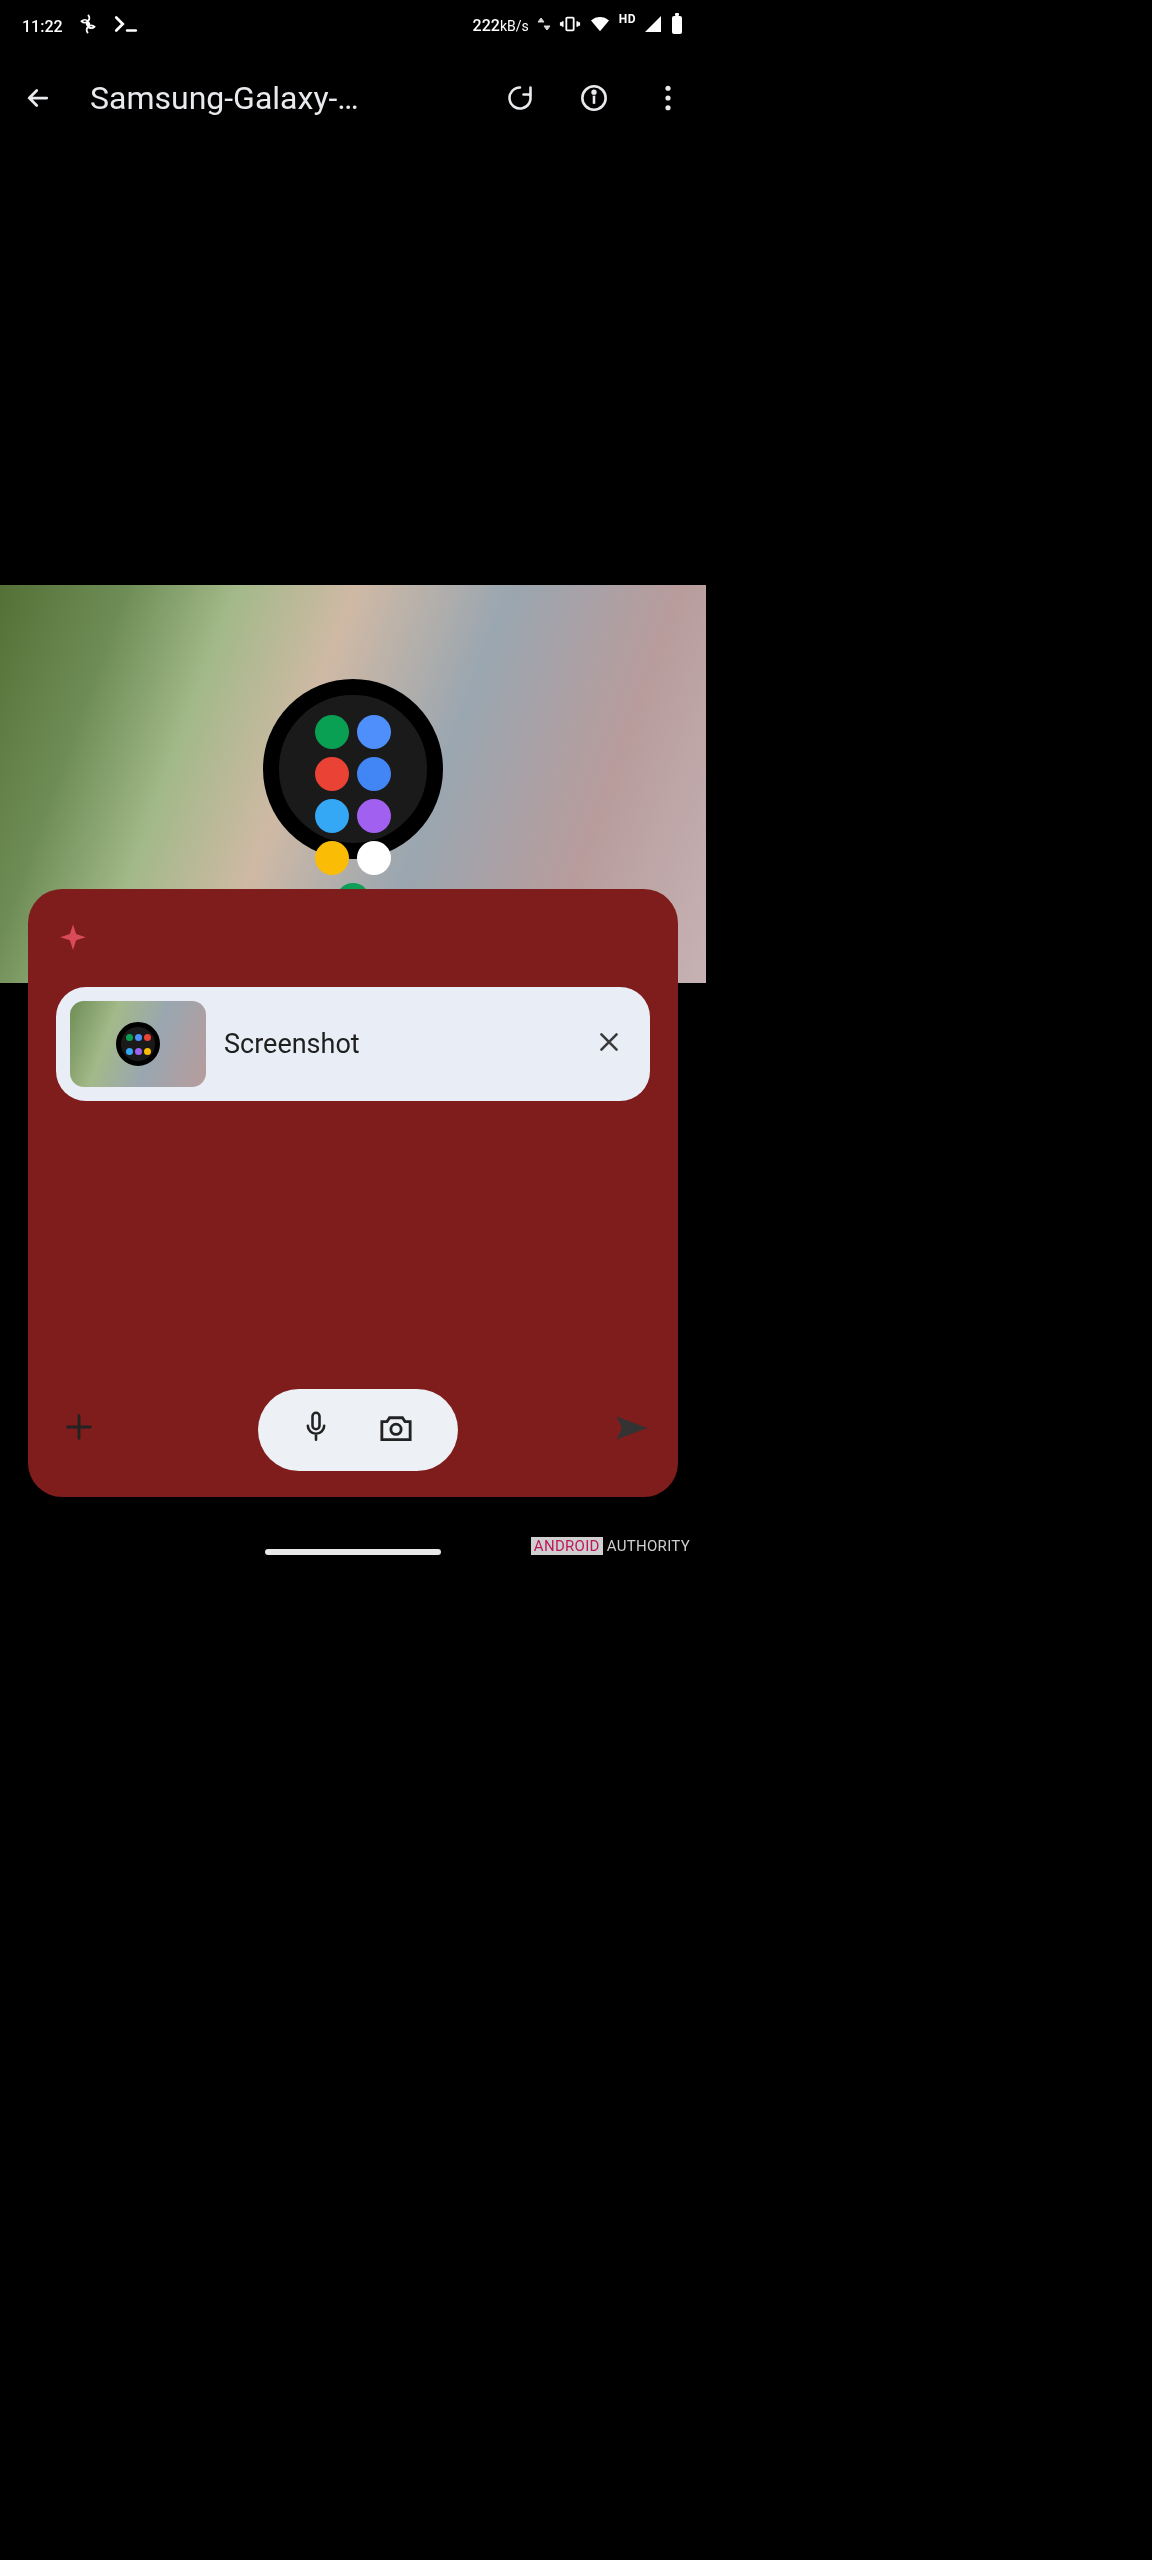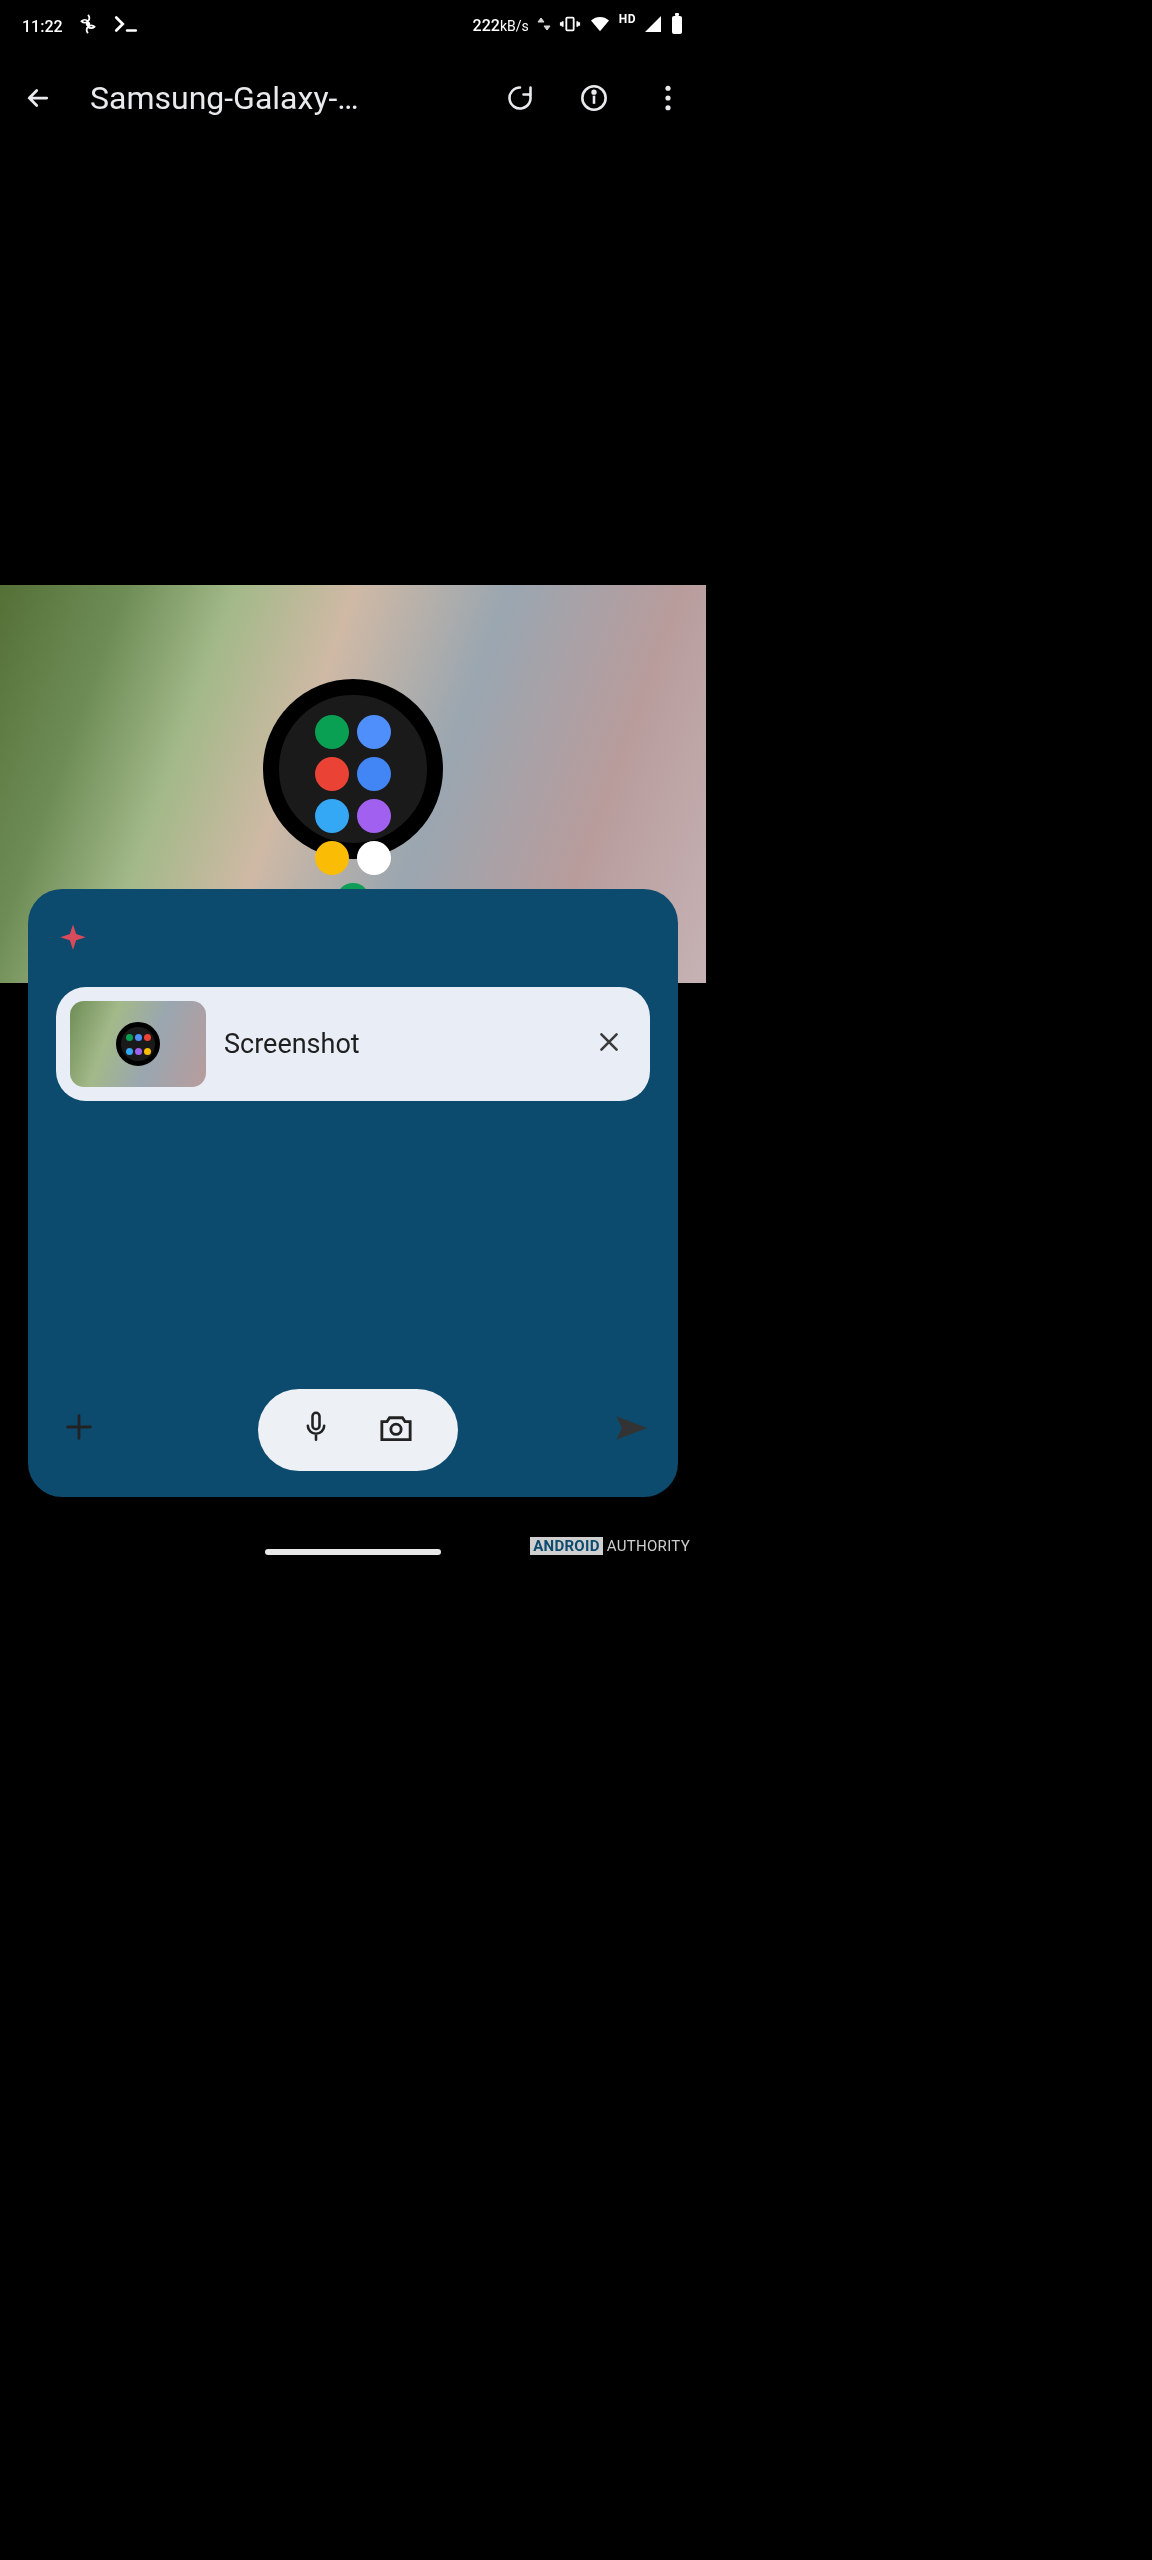--- a/index.html
+++ b/index.html
@@ -63,21 +63,21 @@
     background: radial-gradient(ellipse at 40% 30%, #f2c9a8 0%, #e8b896 40%, #d9a67d 100%);
     border-radius: 50% 50% 40% 40%;
     transform: rotate(-10deg);
     z-index:-2;
   }
   .thumb-right { position:absolute; right:-60px; bottom:-20px; width:140px; height:90px;
     background: radial-gradient(ellipse at 30% 40%, #f2c9a8 0%, #e8b896 60%, transparent 100%); border-radius:50px; transform:rotate(20deg); z-index:-2;}
   .overlay {
     position: absolute;
     left: 28px; right: 28px; top: 889px;
-    background: #0c4a6e;
+    background: #7f1d1d;
     border-radius: 34px;
     padding: 34px 28px 20px 28px;
     height: 608px;
   }
   .sparkle-row { margin-bottom: 26px; }
   .chip {
     background: #e9edf6;
     border-radius: 30px;
     display:flex; align-items:center;
     padding: 14px 20px 14px 14px;
@@ -115,21 +115,21 @@
   .send-btn { color:#333; }
   .home-indicator {
     position:absolute; bottom:14px; left:50%; transform:translateX(-50%);
     width:176px; height:6px; background:#e8e8e8; border-radius:4px;
   }
   .watermark {
     position:absolute; right:16px; bottom:14px;
     font-size:15px; color:#cfcfcf; letter-spacing:0.3px;
     display:flex; gap:4px; align-items:center;
   }
-  .watermark .boxed { background:#cfcfcf; color:#0c4a6e; padding:0 3px; font-weight:700; }
+  .watermark .boxed { background:#cfcfcf; color:#be185d; padding:0 3px; font-weight:400; }
 </style>
 </head>
 <body>
 
 <div class="status-bar">
   <div class="status-left">
     <span class="status-time">11:22</span>
     <span>
       <svg width="22" height="22" viewBox="0 0 24 24" fill="none" stroke="#fff" stroke-width="2">
           <path d="M12 2c2 2 2 5 0 7-2-2-5-2-7 0 2 2 5 2 7 0M12 22c-2-2-2-5 0-7 2 2 5 2 7 0-2-2-5-2-7 0"></path>

